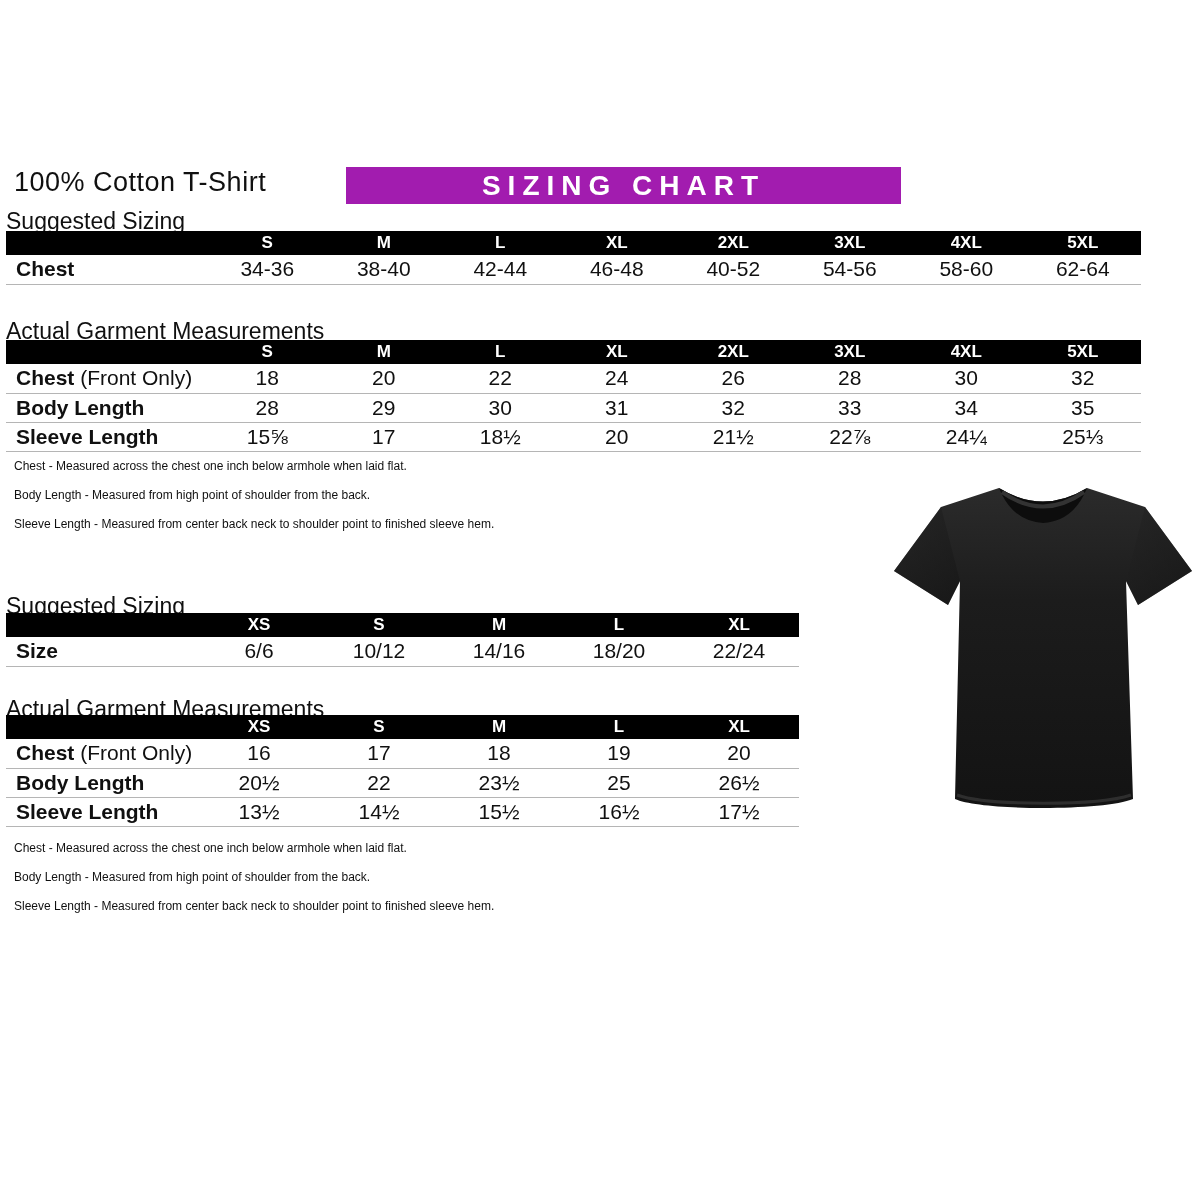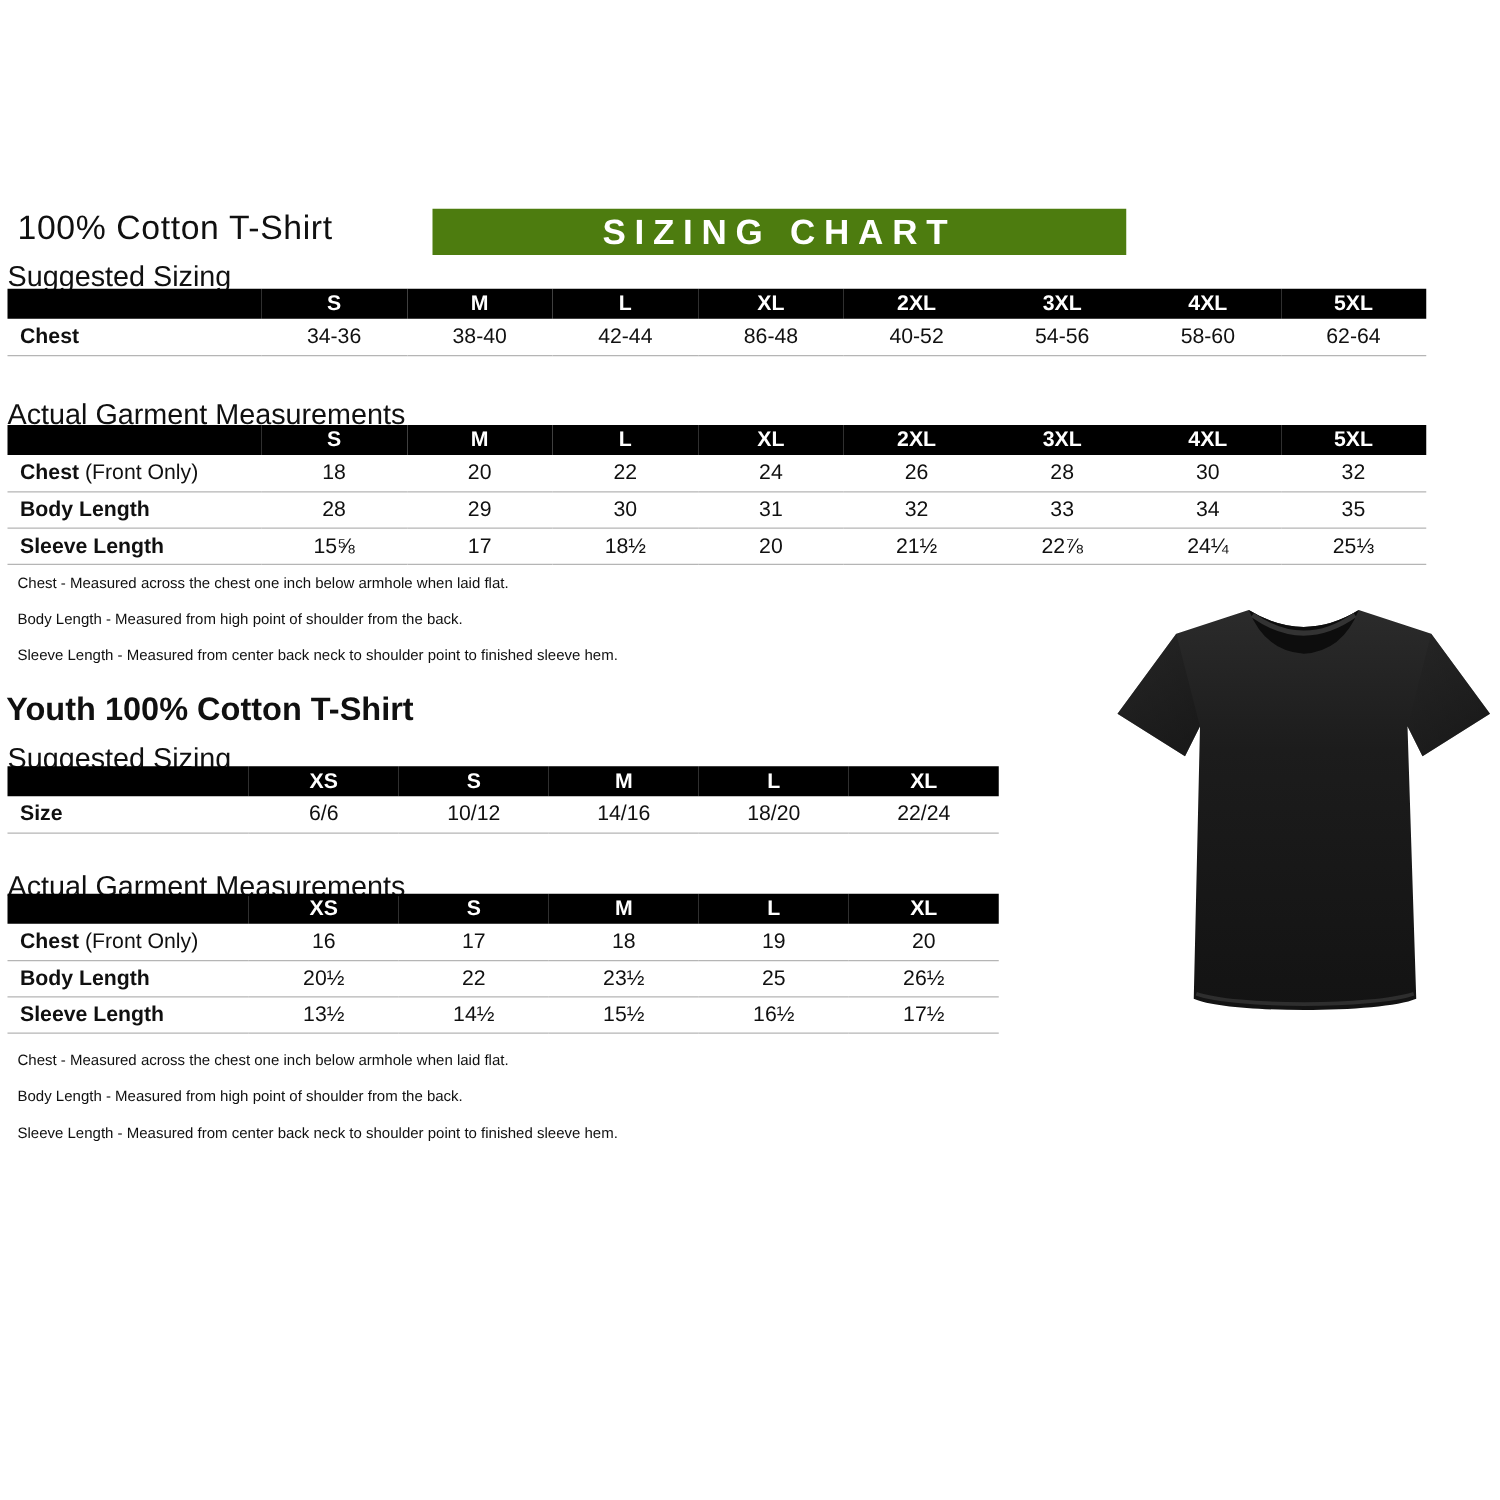--- a/index.html
+++ b/index.html
@@ -14,21 +14,21 @@
   }
   .abs { position: absolute; }
 
   .title-adult {
     font-size: 27px;
     font-weight: 400;
     color: #101010;
     letter-spacing: 0.5px;
   }
   .banner {
-    background: #4d7c0f;
+    background: #a21caf;
     color: #fff;
     font-weight: 700;
     font-size: 28px;
     letter-spacing: 7px;
     text-align: center;
     line-height: 37px;
   }
   .sec-label {
     font-size: 23px;
     color: #101010;
@@ -46,21 +46,21 @@
   table.size-table th {
     background: #000;
     color: #fff;
     font-weight: 700;
     font-size: 17px;
     height: 24px;
     text-align: center;
     padding: 0;
   }
   table.size-table td {
-    font-size: 17px;
+    font-size: 21px;
     color: #101010;
     text-align: center;
     height: 29px;
     border-bottom: 1px solid #b5b5b5;
     padding: 0;
   }
   table.size-table td.row-label {
     text-align: left;
     padding-left: 10px;
   }
@@ -109,21 +109,21 @@
           <th>4XL</th>
           <th>5XL</th>
         </tr>
       </thead>
       <tbody>
         <tr>
           <td class="row-label"><b>Chest</b></td>
           <td>34-36</td>
           <td>38-40</td>
           <td>42-44</td>
-          <td>86-48</td>
+          <td>46-48</td>
           <td>40-52</td>
           <td>54-56</td>
           <td>58-60</td>
           <td>62-64</td>
         </tr>
       </tbody>
     </table>
 
   <div class="abs sec-label" style="left:6px; top:318px;">Actual Garment Measurements</div>
 
@@ -188,21 +188,20 @@
         </tr>
       </tbody>
     </table>
 
   <div class="abs notes" style="left:14px; top:458px; width:820px;">
     <p>Chest - Measured across the chest one inch below armhole when laid flat.</p>
     <p>Body Length - Measured from high point of shoulder from the back.</p>
     <p>Sleeve Length - Measured from center back neck to shoulder point to finished sleeve hem.</p>
   </div>
 
-  <div class="abs title-youth" style="left:5px; top:552px;">Youth 100% Cotton T-Shirt</div>
 
   <div class="abs sec-label" style="left:6px; top:593px;">Suggested Sizing</div>
 
   <table class="abs size-table" style="left:6px; top:613px; width:793px;">
       <colgroup>
         <col style="width: 193px;">
         <col>
         <col>
         <col>
         <col>

